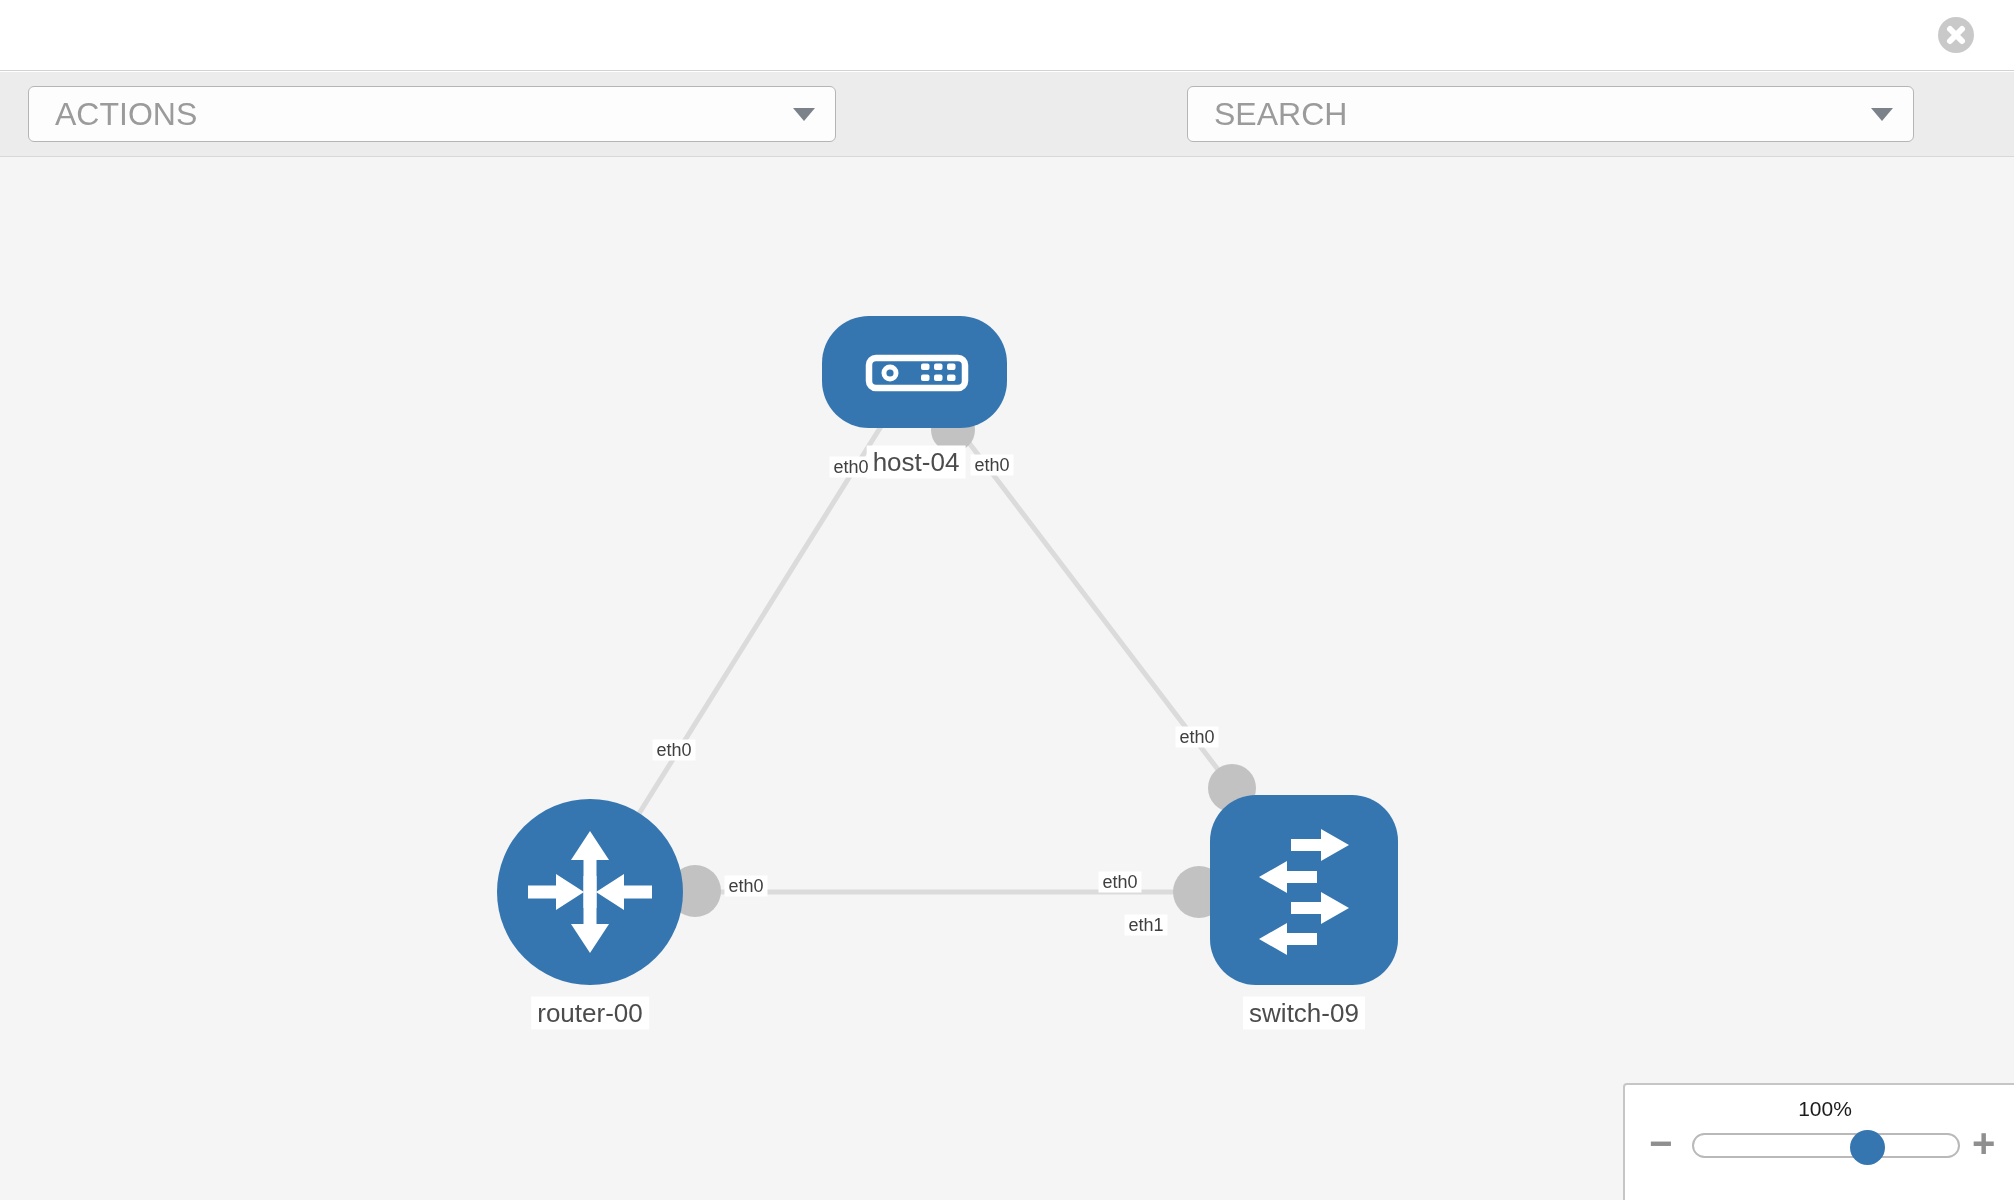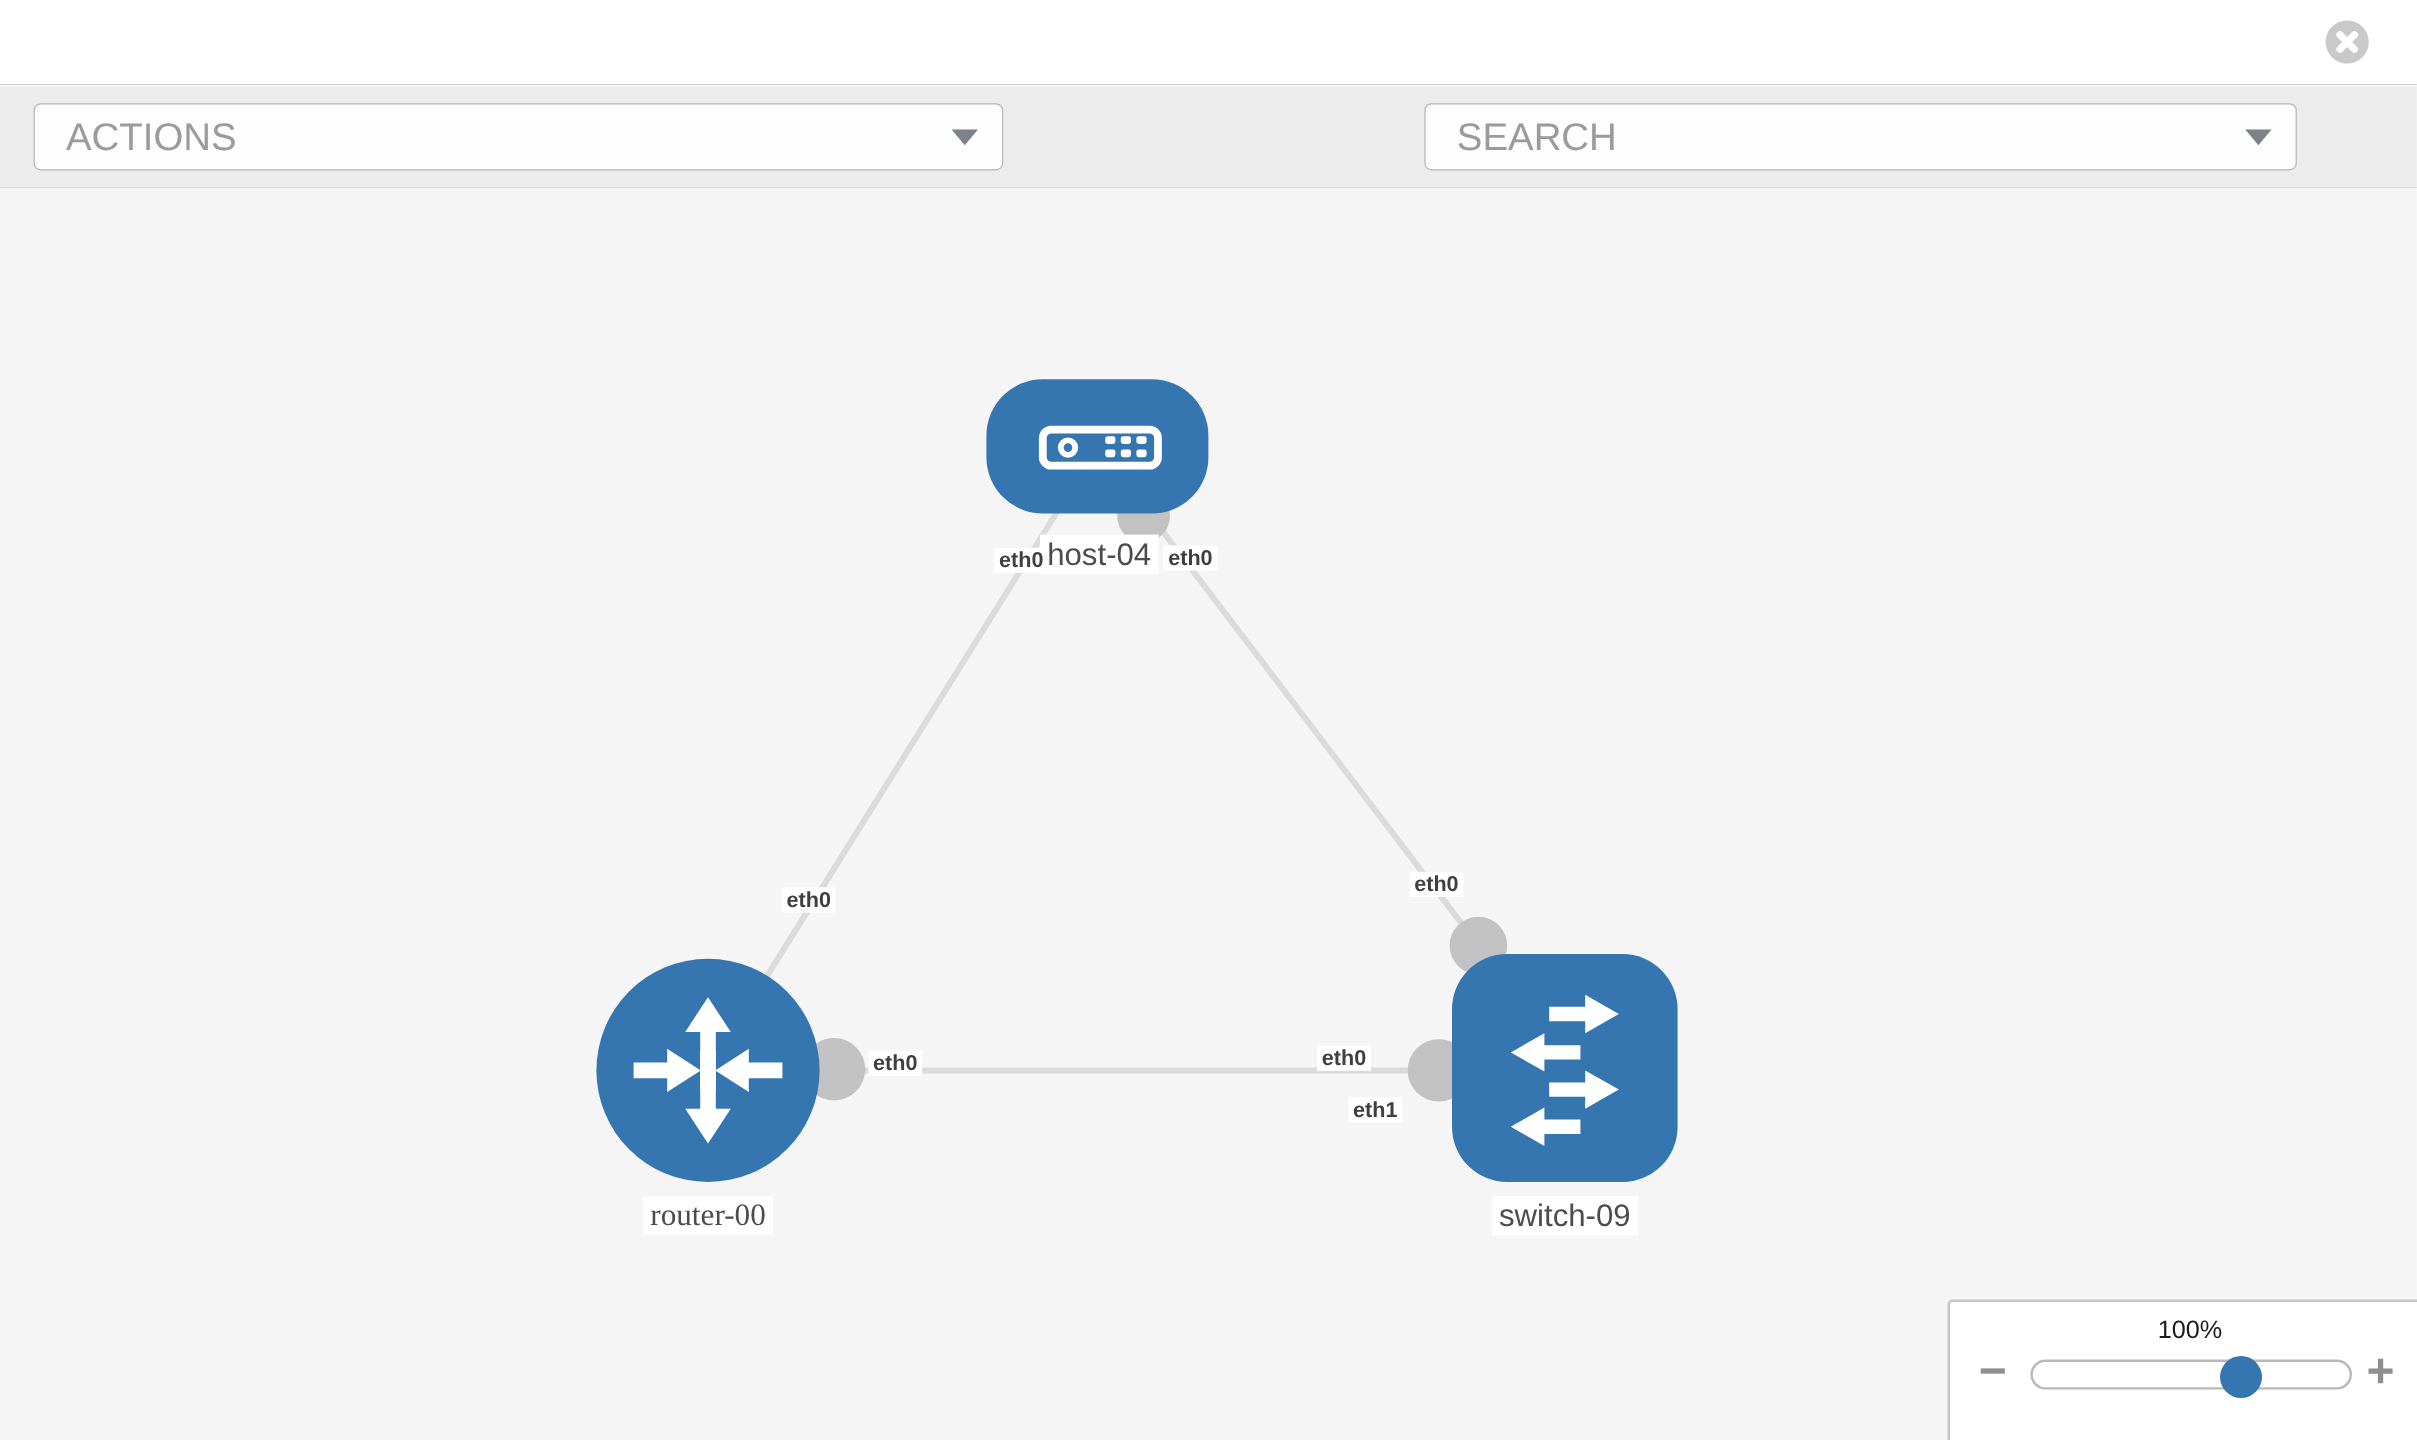--- a/index.html
+++ b/index.html
@@ -28,21 +28,21 @@
   .tool-btn { position:absolute; top:85px; width:40px; height:40px; background:transparent;
     border:none; cursor:pointer; padding:0; }
   .tool-wrench { left:1049px; } .tool-key { left:1113px; }
 
   
   .canvas { position:absolute; left:0; top:157px; width:2014px; height:1043px;
     background:#f5f5f5; }
   .node-label { position:absolute; transform:translate(-50%,-50%); background:#fff;
     color:#4c4c4c; font-size:26px; padding:1px 6px; white-space:nowrap; }
   .if-label { position:absolute; transform:translate(-50%,-50%); background:#fff;
-    color:#3f3f3f; font-size:18px; padding:0 4px; white-space:nowrap;font-weight:bold; }
+    color:#3f3f3f; font-size:18px; padding:0 4px; white-space:nowrap; }
 
   
   .zoom-panel { position:absolute; left:1623px; top:1083px; width:452px; height:142px;
     background:#fff; border:2px solid #c6c6c6; border-radius:4px; }
   .zoom-level { position:absolute; left:200px; top:12px; transform:translateX(-50%);
     font-size:21px; color:#1c1c1c; }
   .zoom-minus, .zoom-plus { position:absolute; top:36px; background:none; border:none;
     font-size:40px; font-weight:900; color:#8f8f8f; cursor:pointer; line-height:44px; }
   .zoom-minus { left:24px; } .zoom-plus { left:347px; }
   .zoom-track { position:absolute; left:67px; top:48px; width:268px; height:25px;
@@ -148,21 +148,21 @@
         <path d="M1291 908 L1323 908"></path>
         <polygon points="1321,892 1321,924 1349,908" stroke="none"></polygon>
         <path d="M1317 939 L1285 939"></path>
         <polygon points="1287,923 1287,955 1259,939" stroke="none"></polygon>
       </g>
     </g>
   </svg>
 
   
   <div class="node-label" style="left:916px;  top:305px;">host-04</div>
-  <div class="node-label" style="left:590px;  top:856px;font-family:Liberation Serif, serif;">router-00</div>
+  <div class="node-label" style="left:590px;  top:856px;">router-00</div>
   <div class="node-label" style="left:1304px; top:856px;">switch-09</div>
 
   
   <div class="if-label" style="left:851px;  top:310px;">eth0</div>
   <div class="if-label" style="left:674px;  top:593px;">eth0</div>
   <div class="if-label" style="left:992px;  top:308px;">eth0</div>
   <div class="if-label" style="left:1197px; top:580px;">eth0</div>
   <div class="if-label" style="left:746px;  top:729px;">eth0</div>
   <div class="if-label" style="left:1120px; top:725px; z-index:1;">eth0</div>
   <div class="if-label" style="left:1146px; top:724px; z-index:2;margin-top:44px;">eth1</div>

